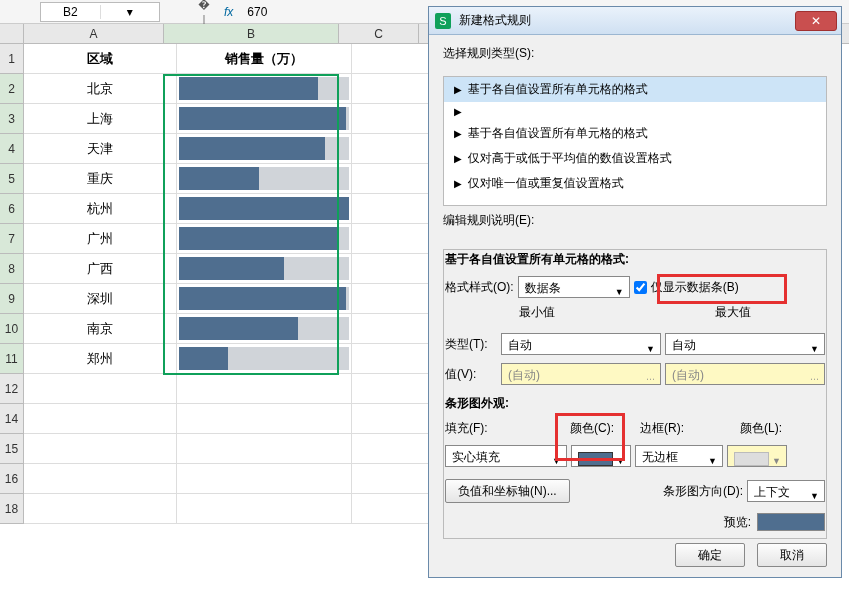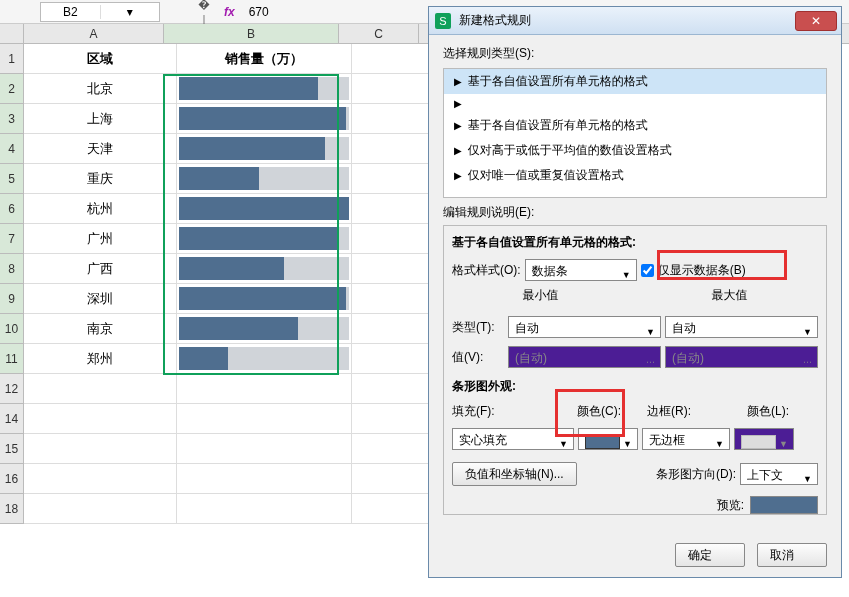--- a/index.html
+++ b/index.html
@@ -5,21 +5,21 @@
 * { box-sizing: border-box; margin: 0; padding: 0; font-family: "Microsoft YaHei", Arial, sans-serif; }
 body { background: #fff; width: 849px; height: 597px; overflow: hidden; position: relative; }
 
 
 .formula-bar { display: flex; align-items: center; height: 24px; border-bottom: 1px solid #ccc; background: #f5f5f5; font-size: 12px; }
 .name-box { width: 120px; height: 20px; background: #fff; border: 1px solid #bbb; margin: 0 8px 0 40px; display: flex; align-items: center; justify-content: center; }
 .name-box span { flex: 1; text-align: center; }
 .name-box .dd { width: 14px; text-align: center; border-left: 1px solid #ddd; }
 .fx-zone { display: flex; align-items: center; gap: 10px; margin-left: 30px; }
 .fx-btn { width: 16px; height: 16px; display: flex; align-items: center; justify-content: center; color: #555; }
-.fx-label { font-style: italic; color: #a21caf; font-weight: bold; }
+.fx-label { font-style: italic; color: #0369a1; }
 .formula-input { width: 200px; height: 18px; border: none; background: transparent; font-size: 12px; padding: 0 4px; }
 
 
 .sheet { position: relative; }
 .col-headers { display: flex; height: 20px; background: #e8e8e8; border-bottom: 1px solid #bbb; }
 .corner { width: 24px; border-right: 1px solid #bbb; }
 .ch { border-right: 1px solid #bbb; text-align: center; font-size: 12px; line-height: 20px; color: #333; }
 .ch.selA { width: 140px; }
 .ch.selB { width: 175px; background: #d8e8d8; }
 .ch.selC { width: 80px; }
@@ -39,50 +39,50 @@
 .sel-rect { position: absolute; border: 2px solid #0fa05a; pointer-events: none; }
 
 
 .dialog { position: absolute; left: 428px; top: 6px; width: 414px; height: 572px; background: #f0f0f0; border: 1px solid #6a8aaa; }
 .titlebar { height: 28px; background: linear-gradient(#eaf2fb, #cfe0f2); display: flex; align-items: center; padding: 0 0 0 6px; border-bottom: 1px solid #9bb6d1; }
 .app-ico { width: 16px; height: 16px; background: #0fa05a; color:#fff; font-size:11px; display:flex; align-items:center; justify-content:center; border-radius:2px; }
 .titlebar .t { margin-left: 8px; font-size: 12px; flex: 1; color: #000; }
 .close-x { width: 42px; height: 20px; background: #c94f4f; color: #fff; border-radius: 3px; display: flex; align-items: center; justify-content: center; font-size: 12px; margin-right: 4px; border: 1px solid #a03030; }
 
 .dlg-body { padding: 10px 14px; font-size: 12px; color: #000; }
-.lbl { margin-bottom: 6px; }
+.lbl { margin-bottom: 14px; }
 .rule-list { background: #fff; border: 1px solid #bbb; height: 130px; overflow: hidden; }
 .rule-item { padding: 4px 10px; display: flex; align-items: center; gap: 6px; }
 .rule-item.sel { background: #cde4f7; }
 .tri { font-size: 10px; }
 
 .section-lbl { margin-top: 6px; }
-.desc-box { border: 1px solid #bbb; background: #f0f0f0; padding: 8px; margin-top: 4px; position: relative; height: 290px; }
+.desc-box { border: 1px solid #bbb; background: #f0f0f0; padding: 1px; margin-top: 20px; position: relative; height: 290px; }
 .bold { font-weight: bold; }
 
 .form-row { display: flex; align-items: center; margin-top: 8px; gap: 4px; }
 .form-row label { white-space: nowrap; }
 .combo { background: #fff; border: 1px solid #888; height: 22px; display: flex; align-items: flex-end; padding: 0 2px 0 6px; font-size: 12px; }
 .combo .dd { margin-left: auto; font-size: 9px; padding: 0 3px; }
-.combo.disabled { background: #4c1d95; color: #888; }
+.combo.disabled { background: #fef9c3; color: #888; }
 
 .red-box { border: 3px solid #e53030; position: absolute; pointer-events: none; }
 .chk { display: flex; align-items: center; gap: 4px; }
 .chk input { }
 
 .two-col { display: flex; gap: 12px; margin-top: 6px; }
 .col { flex: 1; }
 .col-h { text-align: center; margin-bottom: 4px; }
 
 .color-swatch { width: 40px; height: 14px; background: #4f6e8f; border: 1px solid #333; }
 
 .btn { background: linear-gradient(#fdfdfd, #e5e5e5); border: 1px solid #888; height: 24px; padding: 0 12px; font-size: 12px; display: inline-flex; align-items: center; border-radius: 2px; }
 
 .dlg-footer { position: absolute; right: 14px; bottom: 10px; display: flex; gap: 12px; }
-.dlg-footer .btn { min-width: 70px; }
+.dlg-footer .btn { min-width: 70px; justify-content: center; }
 
 .preview-row { display:flex; align-items:center; justify-content:flex-end; margin-top:10px; gap:6px;}
 .preview-sw { width:68px; height:18px; border:1px solid #888; background:#4f6e8f; }
 </style>
 </head>
 <body>
 
 <div class="formula-bar">
   <div class="name-box">
     <span>B2</span>

